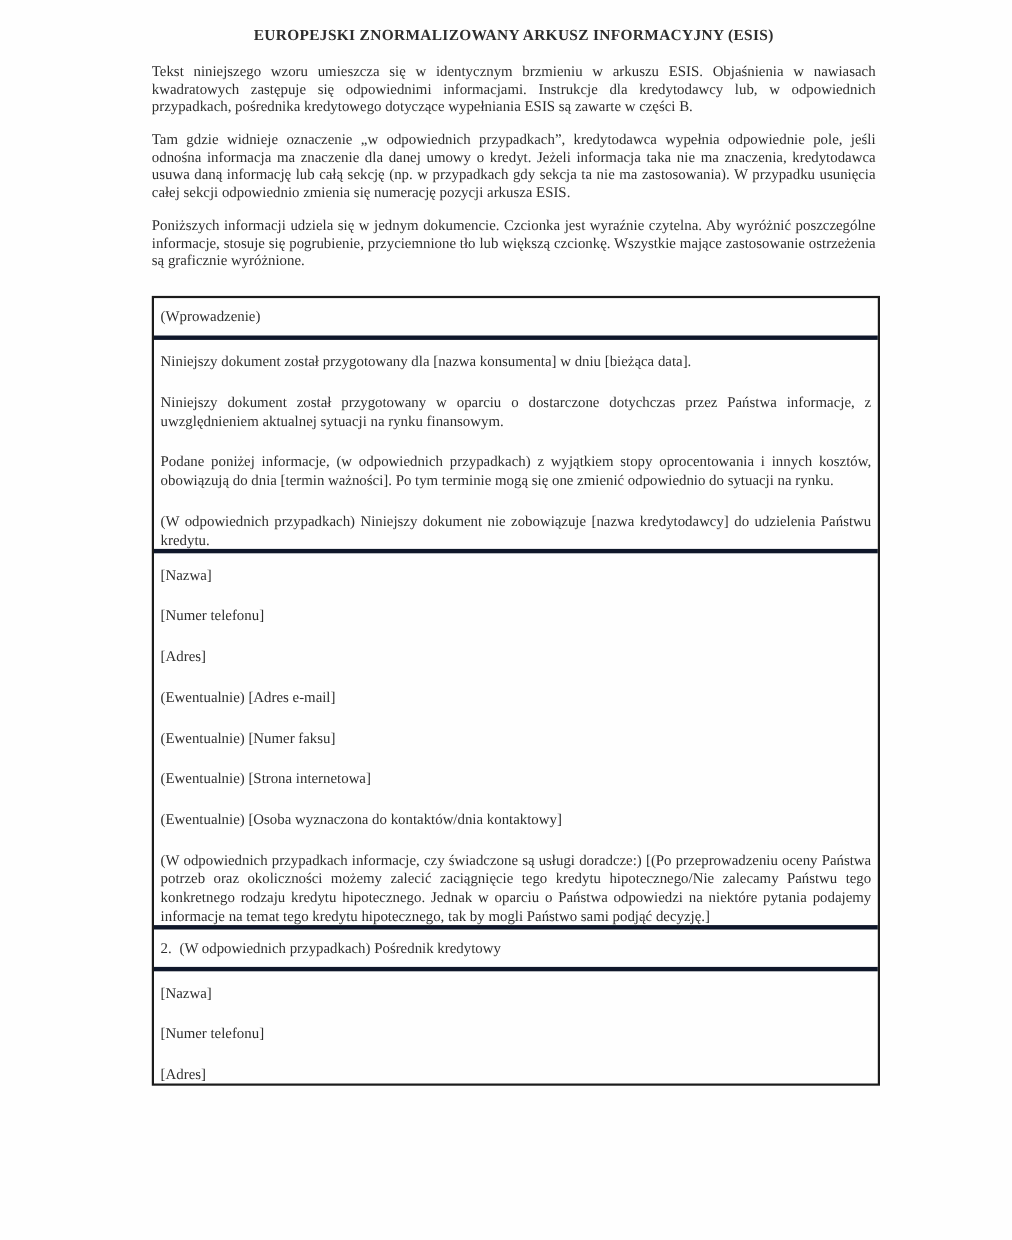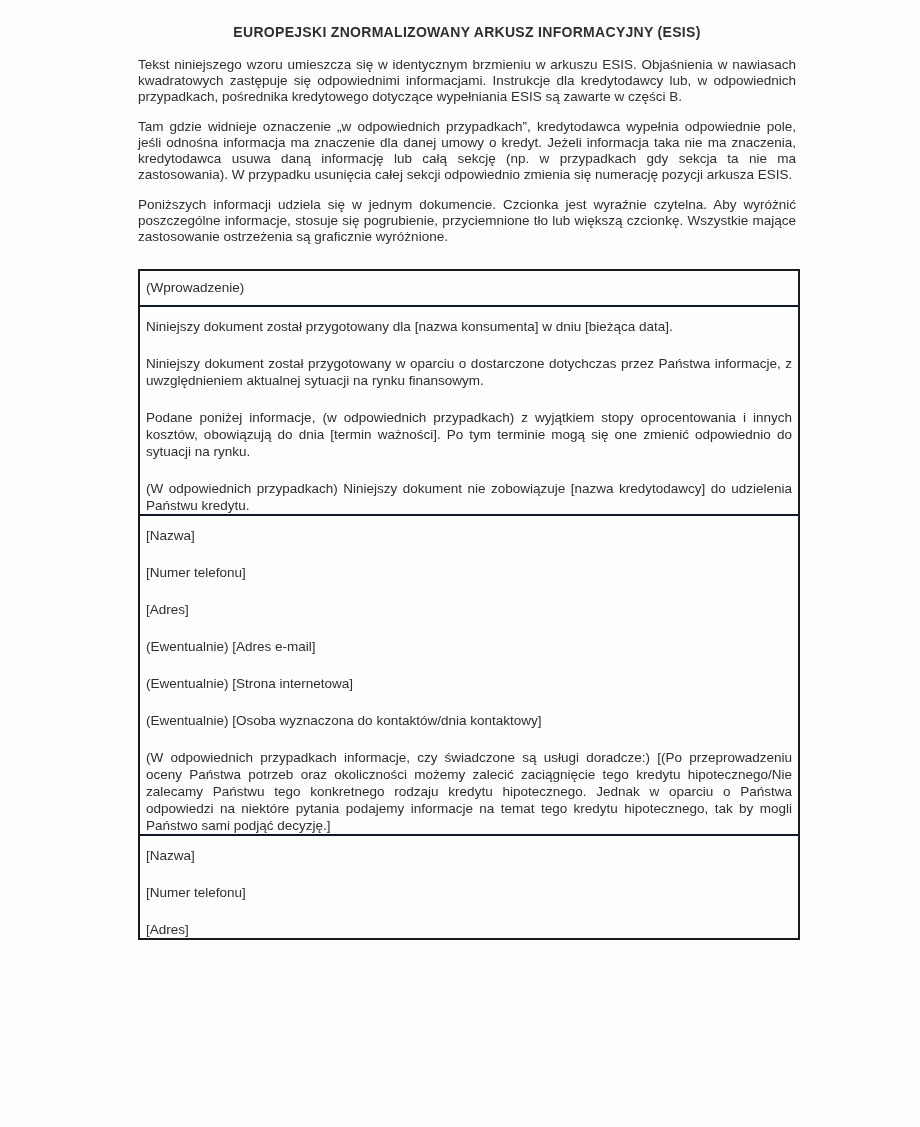--- a/index.html
+++ b/index.html
@@ -5,21 +5,21 @@
   html, body {
     margin: 0;
     padding: 0;
     background: #ffffff;
   }
   .page {
     position: relative;
     width: 920px;
     height: 1127px;
     background: #fefefe;
-    font-family: Liberation Sans, sans-serif;
+    font-family: Liberation Serif, serif;
     color: #2e2e2e;
     overflow: hidden;
   }
   .content {
     position: absolute;
     left: 138px;
     top: 0;
     width: 658px;
   }
   .doc-title {
@@ -52,21 +52,21 @@
     font-size: 13.5px;
     line-height: 17px;
   }
   .esis-table {
     margin-top: 24px;
     border: 2px solid #1b1b1b;
     border-collapse: collapse;
     width: 100%;
   }
   .esis-table .row {
-    border-bottom: 2px solid #0f172a;
+    border-bottom: 4px solid #0f172a;
   }
   .esis-table .row:last-child {
     border-bottom: none;
   }
   .section-header {
     padding: 8px 6px 9px 6px;
     font-size: 13.5px;
     line-height: 17px;
   }
   .section-header .sec-num {
@@ -111,25 +111,29 @@
         <p>Niniejszy dokument został przygotowany w oparciu o dostarczone dotychczas przez Państwa informacje, z uwzględnieniem aktualnej sytuacji na rynku finansowym.</p>
         <p>Podane poniżej informacje, (w odpowiednich przypadkach) z wyjątkiem stopy oprocentowania i innych kosztów, obowiązują do dnia [termin ważności]. Po tym terminie mogą się one zmienić odpowiednio do sytuacji na rynku.</p>
         <p>(W odpowiednich przypadkach) Niniejszy dokument nie zobowiązuje [nazwa kredytodawcy] do udzielenia Państwu kredytu.</p>
       </div>
 
       <div class="row section-body">
         <p>[Nazwa]</p>
         <p>[Numer telefonu]</p>
         <p>[Adres]</p>
         <p>(Ewentualnie) [Adres e-mail]</p>
+        <p>(Ewentualnie) [Numer faksu]</p>
         <p>(Ewentualnie) [Strona internetowa]</p>
         <p>(Ewentualnie) [Osoba wyznaczona do kontaktów/dnia kontaktowy]</p>
         <p>(W odpowiednich przypadkach informacje, czy świadczone są usługi doradcze:) [(Po przeprowadzeniu oceny Państwa potrzeb oraz okoliczności możemy zalecić zaciągnięcie tego kredytu hipotecznego/Nie zalecamy Państwu tego konkretnego rodzaju kredytu hipotecznego. Jednak w oparciu o Państwa odpowiedzi na niektóre pytania podajemy informacje na temat tego kredytu hipotecznego, tak by mogli Państwo sami podjąć decyzję.]</p>
       </div>
 
+      <div class="row section-header">
+        <span class="sec-num">2.</span><span>(W odpowiednich przypadkach) Pośrednik kredytowy</span>
+      </div>
       <div class="row section-body">
         <p>[Nazwa]</p>
         <p>[Numer telefonu]</p>
         <p>[Adres]</p>
       </div>
 
     </div>
   </div>
 </div>
 

